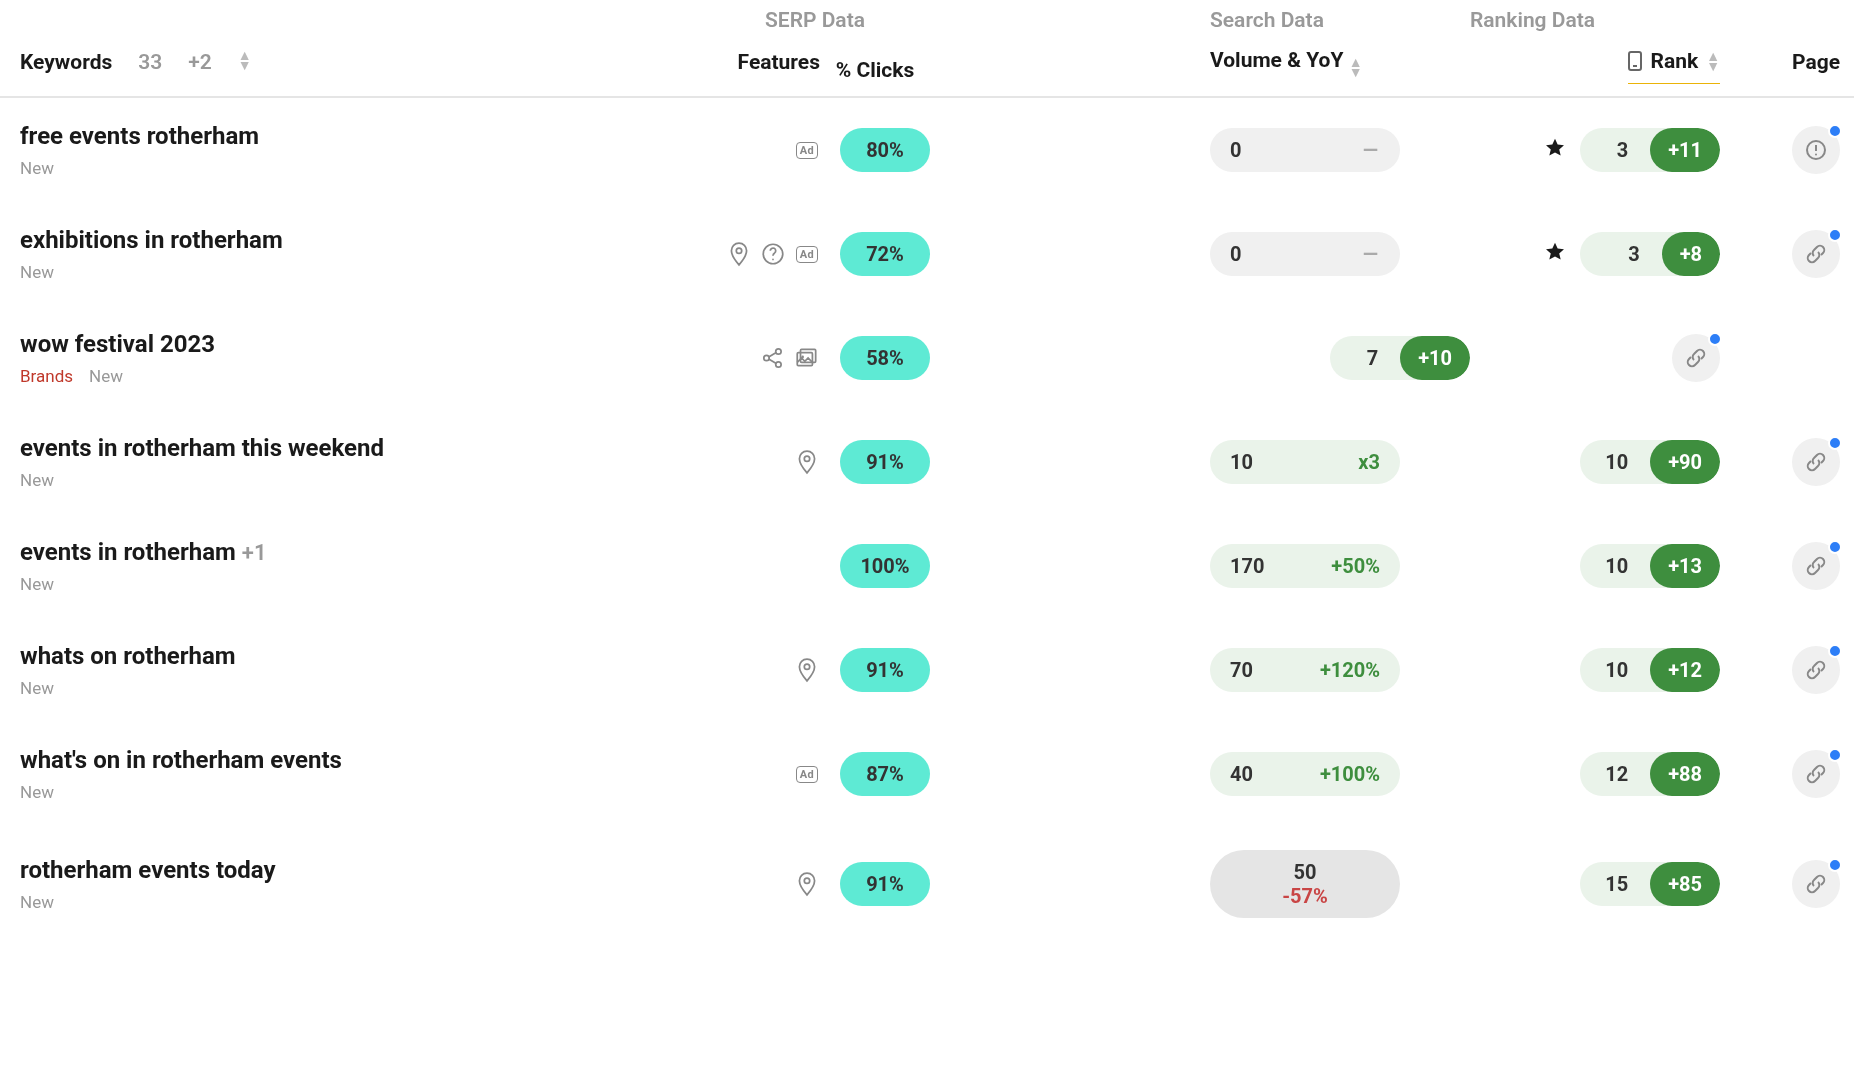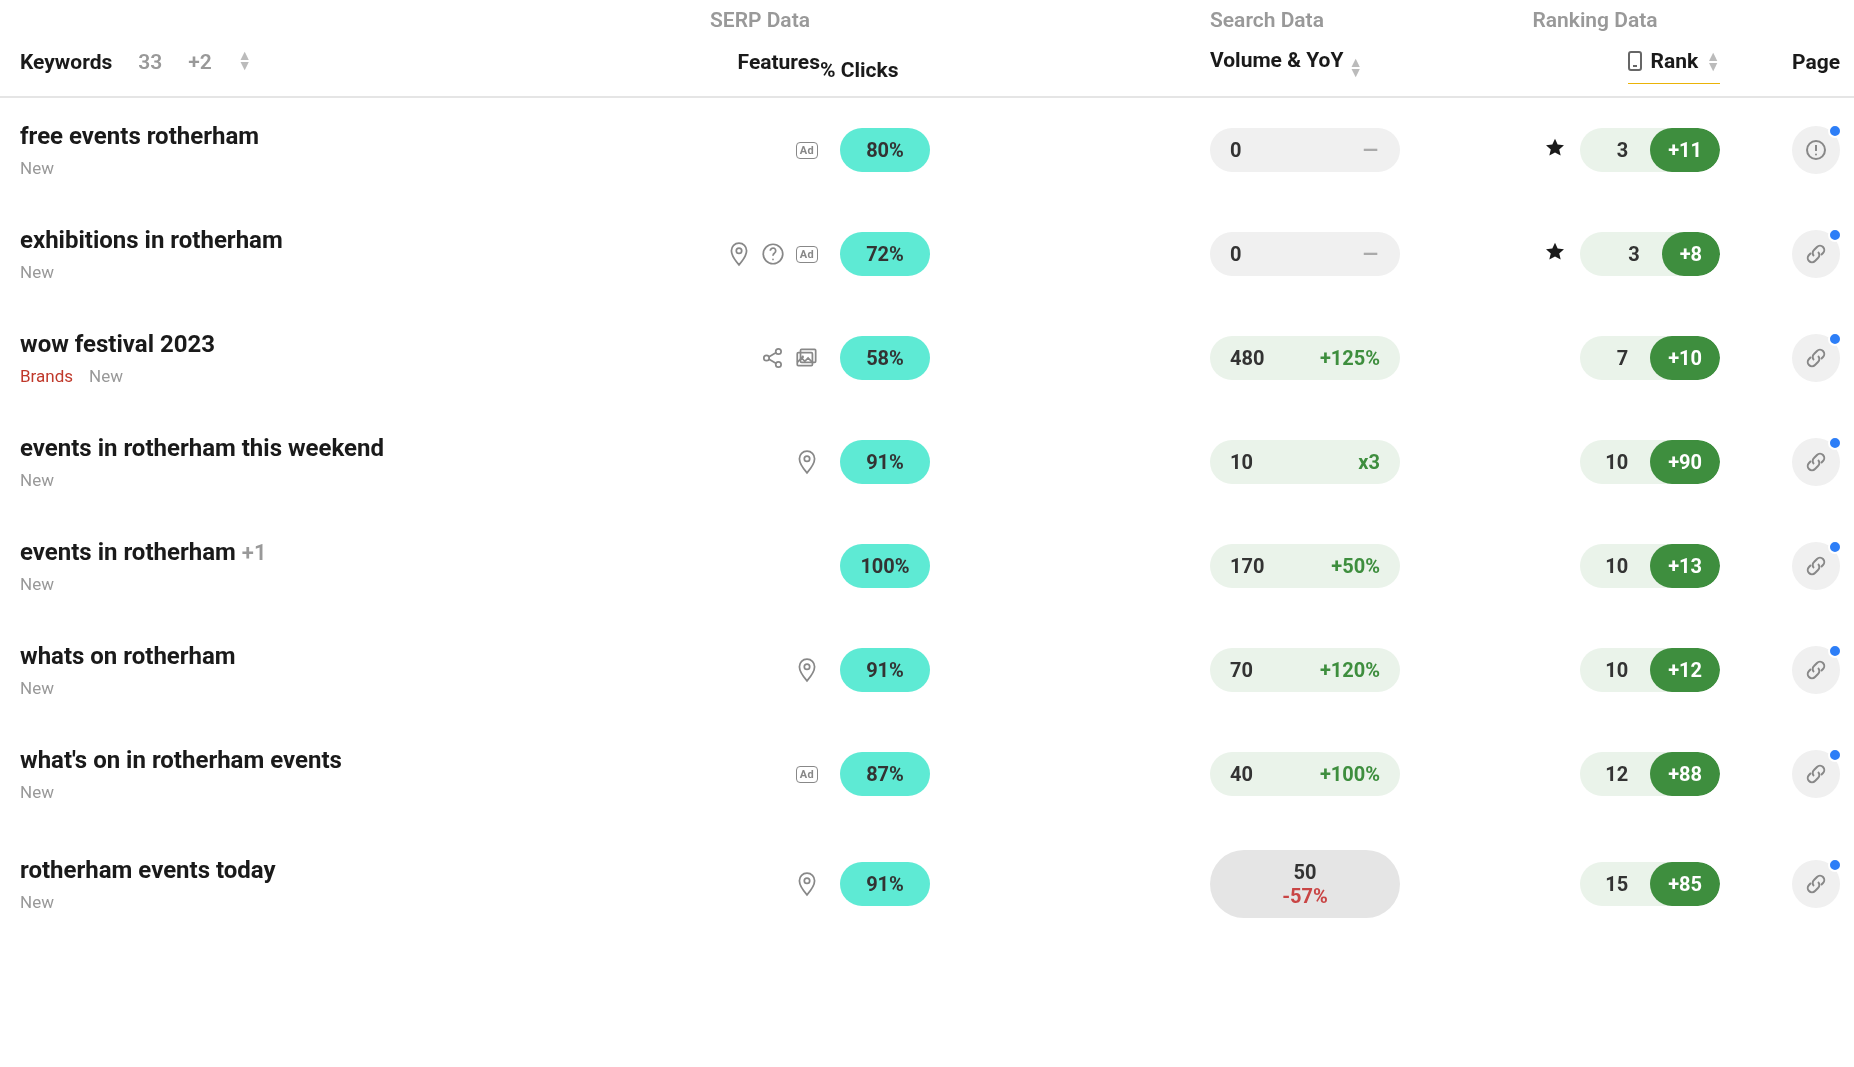--- a/index.html
+++ b/index.html
@@ -12,39 +12,39 @@
   }
   .table { width: 100%; }
   .header-groups {
     display: grid;
     grid-template-columns: 690px 220px 280px 260px 250px 120px;
     padding: 8px 20px 0 20px;
     color: #999;
     font-size: 21px;
     font-weight: 600;
   }
-  .group-serp { grid-column: 2; text-align: left; padding-right: 10px;}
+  .group-serp { grid-column: 2; text-align: center; padding-right: 10px;}
   .group-search { grid-column: 4; text-align: left; }
-  .group-rank { grid-column: 5; text-align: center; }
+  .group-rank { grid-column: 5; text-align: left; }
   .header-row {
     display: grid;
     grid-template-columns: 690px 110px 110px 280px 260px 250px 120px;
     padding: 10px 20px 14px 20px;
     border-bottom: 2px solid #e5e5e5;
     align-items: center;
     font-size: 21px;
     font-weight: 700;
     color: #1a1a1a;
   }
   .hdr-keywords { display: flex; align-items: flex-start; gap: 26px; }
   .hdr-keywords .count { color: #999; font-weight: 600; }
   .hdr-keywords .delta { color: #999; font-weight: 600; }
   .sort-arrows { color: #bbb; font-size: 14px; line-height: 10px; display:inline-flex; flex-direction:column; }
   .hdr-features { text-align: right; }
-  .hdr-clicks { text-align: left; margin-top: 16px; }
+  .hdr-clicks { text-align: center; margin-top: 16px; }
   .hdr-volume { text-align: left; padding-left: 0;}
   .hdr-rank { text-align: right; }
   .hdr-rank-inner {
     display: inline-flex; align-items:center; gap:8px;
     border-bottom: 1px solid #eab308; padding-bottom: 10px; margin-bottom:-14px;
   }
   .hdr-page { text-align: right; }
   .mobile-icon { display:inline-block; width:14px; height:20px; border:2px solid #666; border-radius:3px; position:relative;}
   .mobile-icon::after { content:""; position:absolute; bottom:2px; left:50%; transform:translateX(-50%); width:4px; height:2px; background:#666;}
   .row {
@@ -240,24 +240,20 @@
             <svg viewBox="0 0 24 24">
               <rect x="6" y="4" width="14" height="12" rx="1"></rect>
               <rect x="3" y="7" width="14" height="12" rx="1"></rect>
               <circle cx="8" cy="11" r="1.2" fill="#888" stroke="none"></circle>
               <path d="M3 16 l4-4 3 3 3-3 4 4"></path>
             </svg>
           </span>
         </div>
         <div class="clicks-cell"><span class="pill">58%</span></div>
         <div></div>
-        <div class="vol-cell"><span class="vol-pill">
-            <span class="vol-val">480</span>
-            <span class="vol-yoy pos">+125%</span>
-          </span></div>
         <div class="rank-cell">
           <span class="rank-pill">
             <span class="rank-val">7</span>
             <span class="rank-delta">+10</span>
           </span>
         </div>
         <div class="page-cell">
           <span class="page-btn">
             <svg viewBox="0 0 24 24">
               <path d="M10 14 a4 4 0 0 1 0-6 l3-3 a4 4 0 0 1 6 6 l-2 2"></path>

